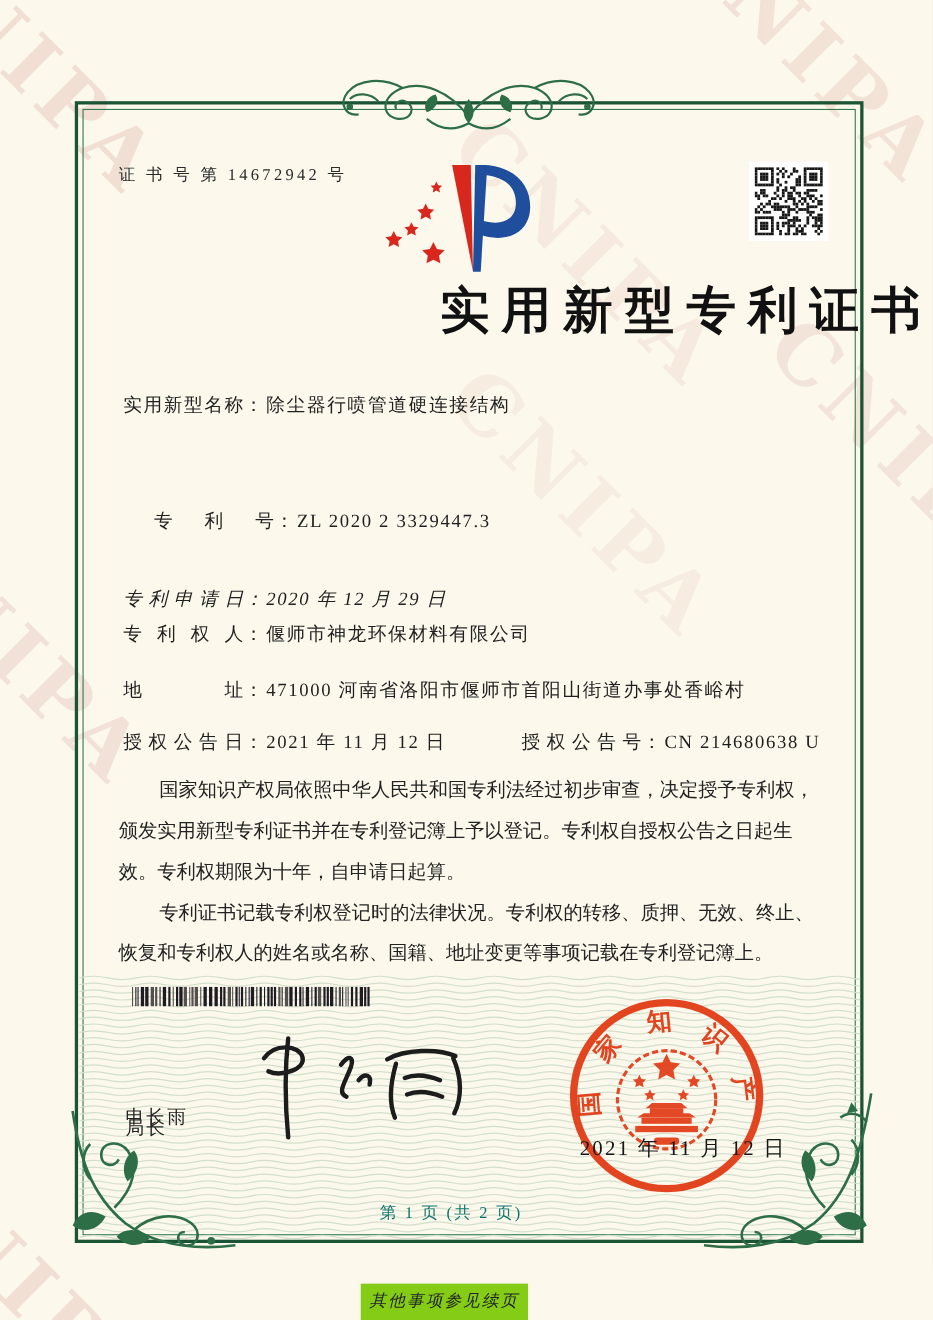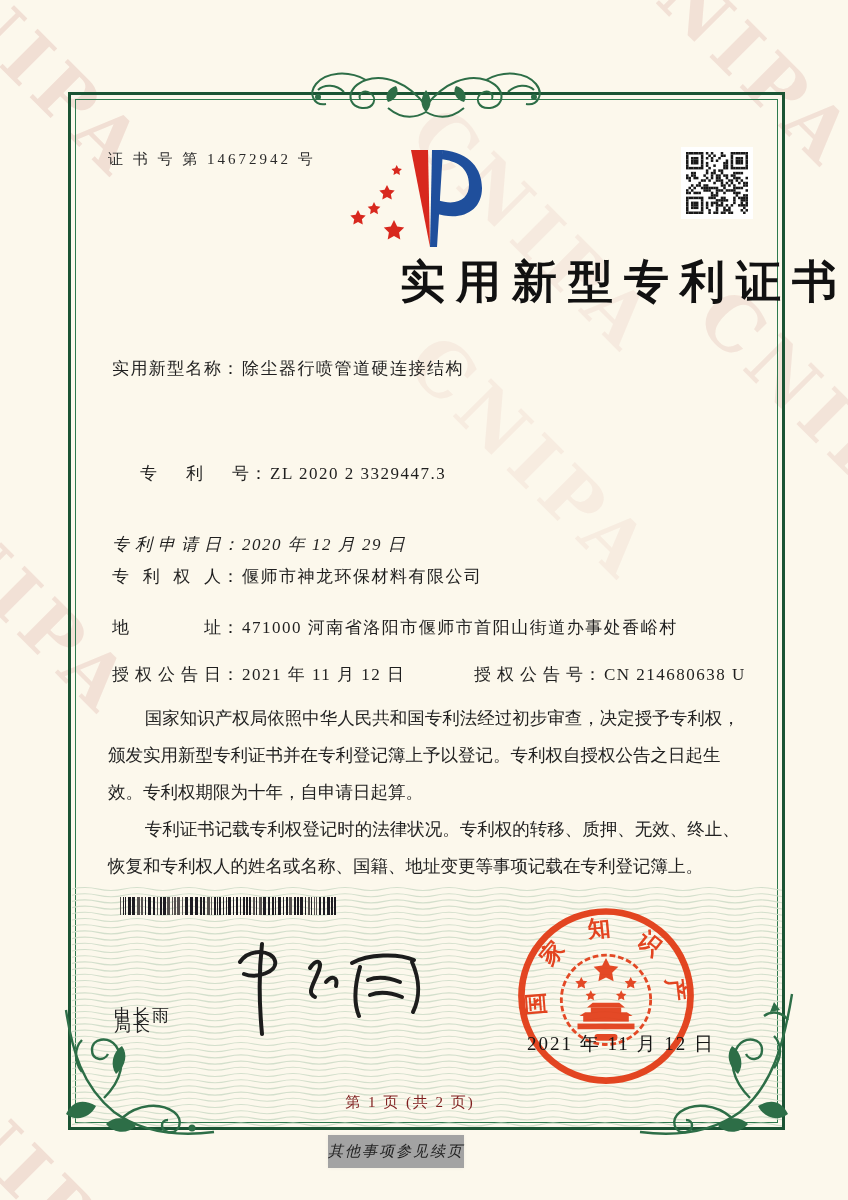--- a/index.html
+++ b/index.html
@@ -43,22 +43,22 @@
   #barcode { position:absolute; left:120px; top:897px; }
   .sig-title { left:114px; top:969px; font-size:17px; letter-spacing:2px;
                font-family:"Liberation Sans",sans-serif; color:#222;margin-top:45px; }
   .sig-name  { left:114px; top:1004px; font-size:17px; letter-spacing:2px;
                font-family:Liberation Sans, sans-serif; color:#222; }
   .signature-svg { position:absolute; left:218px; top:938px; }
   .seal-svg { position:absolute; left:511px; top:901px; z-index:4; }
   .seal-date { left:527px; top:1031px; font-size:19px; letter-spacing:2px; color:#161616;
                z-index:5; }
   .page-info { left:300px; top:1093px; width:220px; text-align:center; font-size:15px;
-               letter-spacing:2px; color:#7f1d1d; }
-  .cont-note { left:328px; top:1135px; width:136px; height:33px; background:#a3a3a3;
+               letter-spacing:2px; color:#0f766e; }
+  .cont-note { left:328px; top:1167px; width:152px; height:33px; background:#84cc16;
                text-align:center; line-height:33px; font-size:15px; font-style:italic;
                letter-spacing:2px; color:#222; box-shadow:0 0 4px rgba(0,0,0,0.05); }
   .qr-box { position:absolute; left:681px; top:147px; width:72px; height:72px;
             background:#ffffff; z-index:4; }
   .logo-svg { position:absolute; left:340px; top:140px; z-index:4; }
 </style>
 </head>
 <body>
 
 <div class="page">

